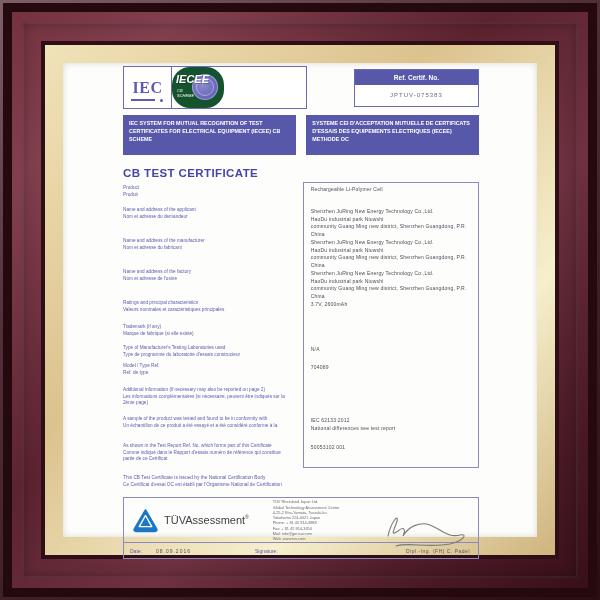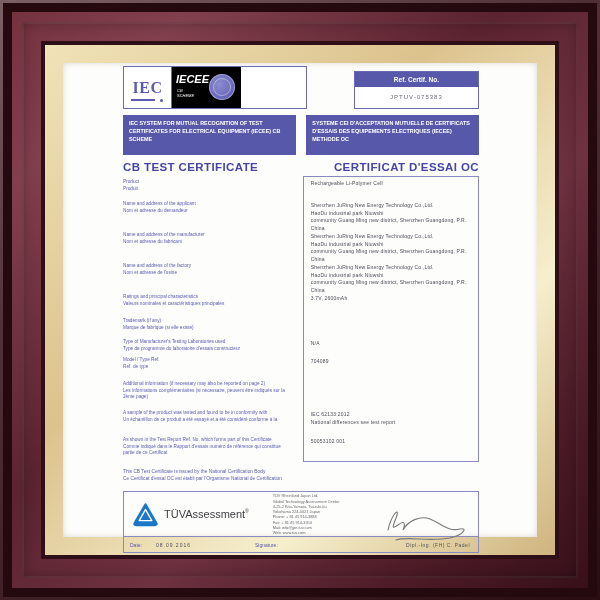--- a/index.html
+++ b/index.html
@@ -16,29 +16,29 @@
   .f4{position:absolute;inset:41px;background:#2e0f17;}
   .mat{position:absolute;inset:45px;
       background:linear-gradient(135deg,#f0e3b8 0%,#dcc28d 38%,#f6efcd 72%,#cfb47e 100%);}
   .paper{position:absolute;inset:63px;background:#fdfdfc;
       box-shadow:inset 0 0 6px rgba(120,100,60,0.25);}
 
   
   .cert{position:absolute;left:60px;right:58px;top:3px;bottom:0;color:#4d4d58;}
 
   
-  .hdr{display:flex;justify-content:space-between;align-items:flex-end;height:43px;gap:47px;}
+  .hdr{display:flex;justify-content:space-between;align-items:center;height:43px;gap:47px;}
   .logo-strip{display:flex;width:195px;height:41px;border:1px solid #6a6ab2;background:#fff;}
   .iec-box{width:47px;border-right:1px solid #6a6ab2;position:relative;
            display:flex;align-items:center;justify-content:center;}
   .iec-txt{font-size:16px;font-weight:bold;color:#5c5cae;letter-spacing:0.5px;
            font-family:"Liberation Serif", serif;}
   .iec-under{position:absolute;left:7px;bottom:7px;width:24px;height:2px;background:#5c5cae;}
   .iec-dot{position:absolute;right:8px;bottom:6px;width:3px;height:3px;border-radius:50%;background:#5c5cae;}
-  .iecee-box{width:69px;background:#000000;position:relative;overflow:hidden;color:#fff;}
+  .iecee-box{width:52px;background:#14532d;position:relative;overflow:hidden;color:#fff;border-radius:18px;}
   .iecee-globe{position:absolute;right:6px;top:7px;width:26px;height:26px;border-radius:50%;
            background:radial-gradient(circle at 40% 40%, #8c8cd0 0%, #6a6abc 60%, #5858aa 100%);
            box-shadow:inset 0 0 0 1px rgba(255,255,255,0.35);}
   .iecee-globe::after{content:"";position:absolute;inset:4px;border-radius:50%;
            border:1px solid rgba(255,255,255,0.4);}
   .iecee-txt{position:absolute;left:4px;top:6px;font-size:11px;font-weight:bold;font-style:italic;
            text-shadow:1px 1px 0 rgba(0,0,0,0.25);}
   .iecee-sub{position:absolute;left:5px;top:22px;font-size:4px;font-style:italic;line-height:1.2;}
   .strip-fill{flex:1;background:#fff;}
 
@@ -47,21 +47,21 @@
           text-align:center;padding:4px 0;}
   .ref-val{background:#fff;text-align:center;font-size:6px;color:#6a6a7a;
           letter-spacing:1px;padding:7px 0 8px;}
 
   
   .banner{display:flex;justify-content:space-between;margin-top:6px;}
   .banner-box{width:48.5%;background:#5858aa;color:#fff;font-size:5.4px;font-weight:bold;
           line-height:1.45;padding:5px 6px;box-sizing:border-box;height:40px;}
 
   
-  .titles{display:flex;justify-content:space-between;align-items:baseline;margin-top:6px;}
+  .titles{display:flex;align-items:baseline;margin-top:12px;}
   .title{font-size:11.5px;font-weight:bold;color:#4545a6;letter-spacing:0.4px;}
 
   
   .rows-wrap{position:relative;margin-top:6px;}
   .valbox-border{position:absolute;left:50.5%;right:0;top:-3px;bottom:-3px;
           border:1px solid #8a8ac2;pointer-events:none;}
   .rows{display:flex;flex-direction:column;}
   .row{display:flex;}
   .row .lbl{width:50.5%;box-sizing:border-box;padding-right:10px;}
   .row .val{width:49.5%;box-sizing:border-box;padding:1px 4px 0 8px;
@@ -130,21 +130,20 @@
       </div>
     </div>
 
     <div class="banner">
       <div class="banner-box">IEC SYSTEM FOR MUTUAL RECOGNITION OF TEST CERTIFICATES FOR ELECTRICAL EQUIPMENT (IECEE) CB SCHEME</div>
       <div class="banner-box">SYSTEME CEI D'ACCEPTATION MUTUELLE DE CERTIFICATS D'ESSAIS DES EQUIPEMENTS ELECTRIQUES (IECEE) METHODE OC</div>
     </div>
 
     <div class="titles">
       <div class="title">CB TEST CERTIFICATE</div>
-      <div class="title">CERTIFICAT D'ESSAI OC</div>
     </div>
 
     <div class="rows-wrap">
       <div class="rows">
   <div class="row">
     <div class="lbl">
       <div class="lbl-en">Product</div>
       <div class="lbl-fr">Produit</div>
     </div>
     <div class="val">Rechargeable Li-Polymer Cell</div>

